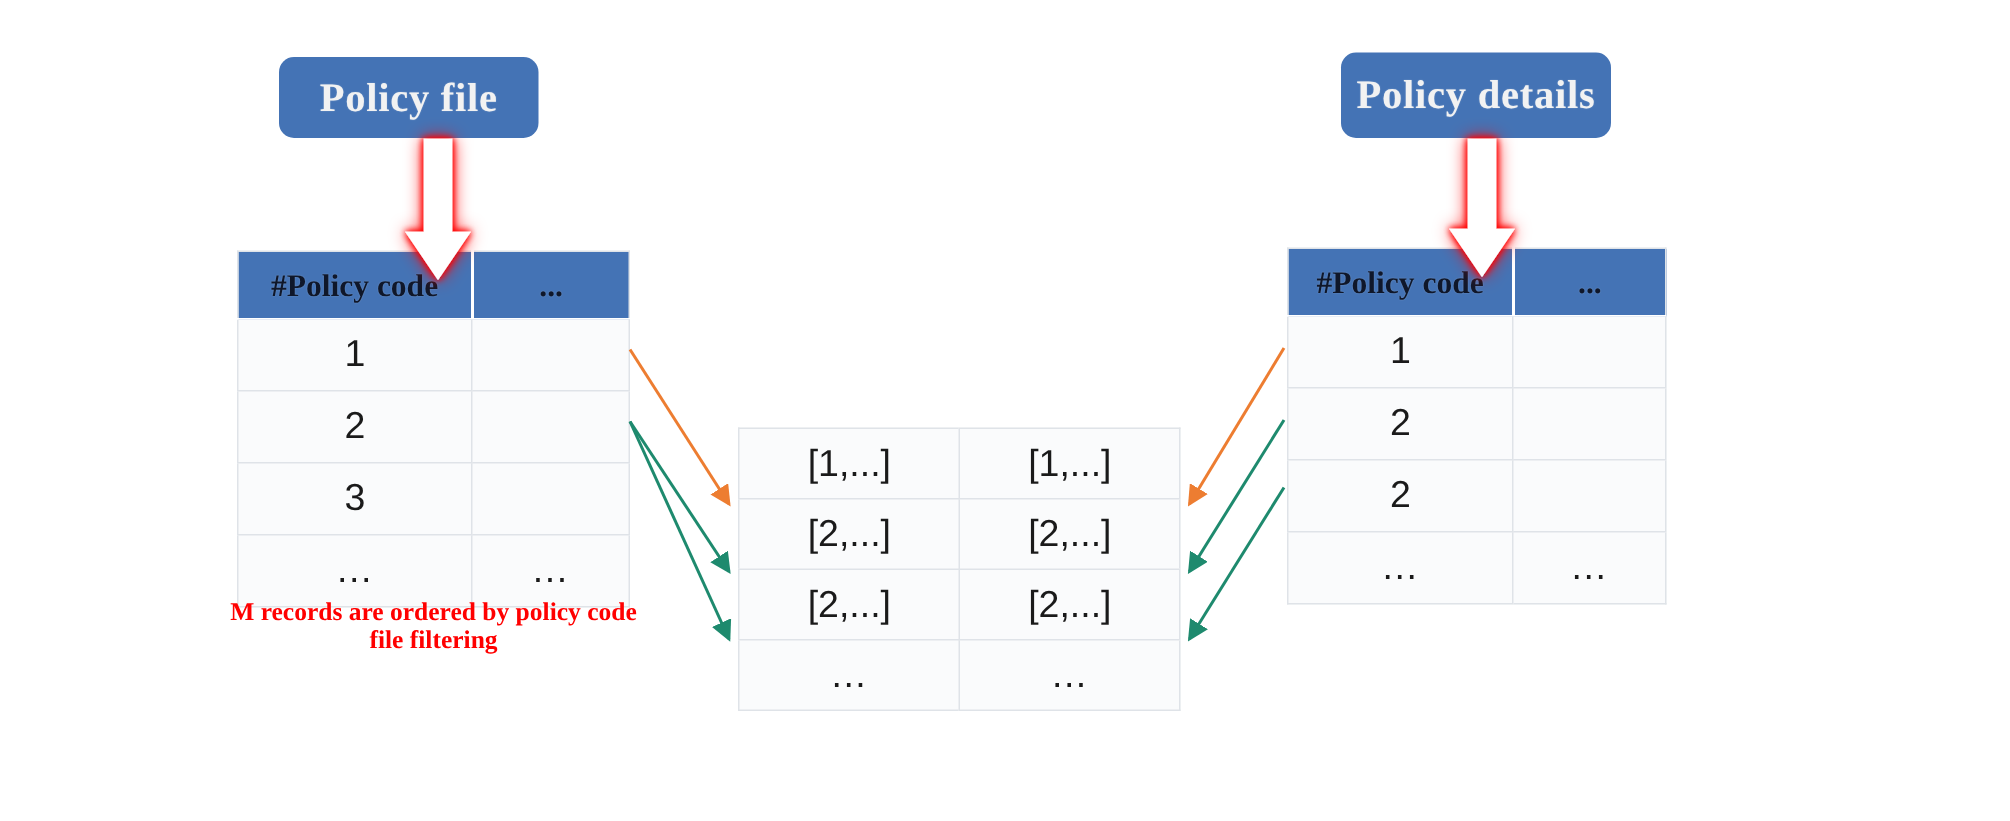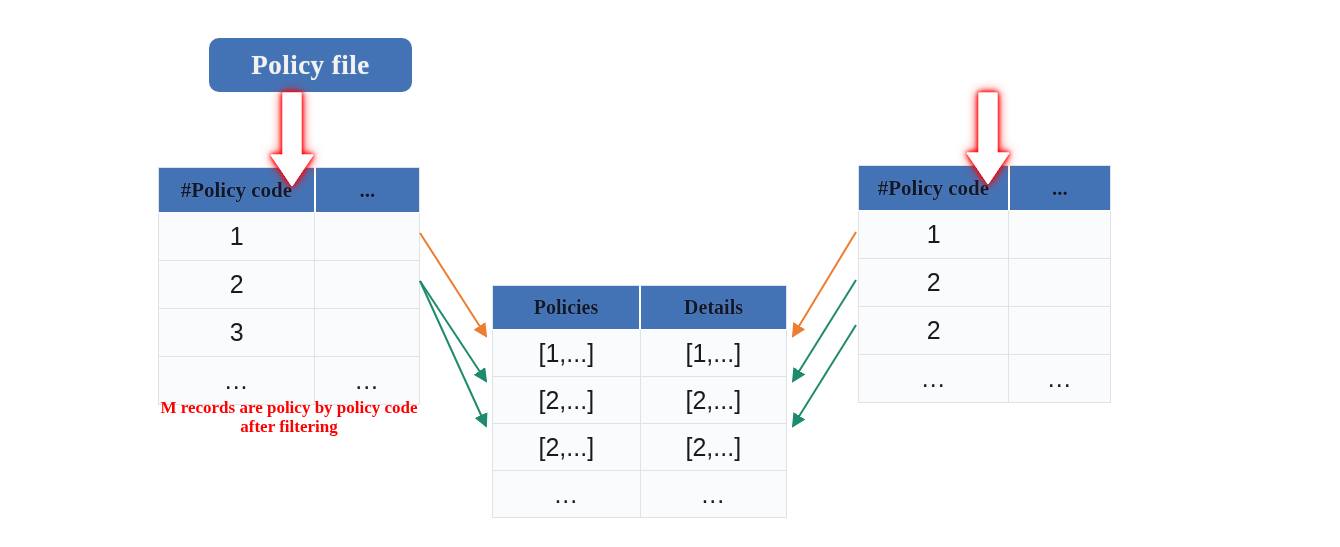--- a/index.html
+++ b/index.html
@@ -30,22 +30,22 @@
     font-family: "Liberation Serif", serif;
     font-weight: bold;
     display: flex;
     align-items: center;
     justify-content: center;
     letter-spacing: 0.5px;
     text-shadow: 0 0 1px rgba(255,255,255,0.35);
     box-sizing: border-box;
   }
   #callout-left {
-    left: 209px; top: 38px;
-    width: 203px; height: 54px;
+    left: 186px; top: 38px;
+    width: 173px; height: 54px;
     font-size: 27px;
   }
   #callout-right {
     left: 894px; top: 35px;
     width: 180px; height: 57px;
     font-size: 27px;
   }
 
   
   .tbl {
@@ -128,20 +128,23 @@
 </style>
 </head>
 <body>
 
 <div id="stage">
 
   <div class="callout" id="callout-left">
     <span>Policy file</span>
   </div>
 
+  <div class="callout" id="callout-right">
+    <span>Policy details</span>
+  </div>
 
   <table class="tbl" id="table-left">
     <tbody>
         <tr>
       <td class="hdr-cell col-a">#Policy code</td>
       <td class="hdr-cell col-b">...</td>
     </tr>
     <tr>
       <td class="cell col-a">1</td>
       <td class="cell col-b"></td>
@@ -154,21 +157,21 @@
       <td class="cell col-a">3</td>
       <td class="cell col-b"></td>
     </tr>
     <tr>
       <td class="cell col-a dots">...</td>
       <td class="cell col-b dots">...</td>
     </tr>
   </tbody>
     </table>
 
-  <div class="caption" id="caption-left">M records are policy by policy code after filtering</div>
+  <div class="caption" id="caption-left">M records are ordered by policy code file filtering</div>
 
   <table class="tbl" id="table-right">
     <tbody>
         <tr>
       <td class="hdr-cell col-a">#Policy code</td>
       <td class="hdr-cell col-b">...</td>
     </tr>
     <tr>
       <td class="cell col-a">1</td>
       <td class="cell col-b"></td>
@@ -184,24 +187,20 @@
     <tr>
       <td class="cell col-a dots">...</td>
       <td class="cell col-b dots">...</td>
     </tr>
   </tbody>
     </table>
 
 
   <table class="tbl" id="table-center">
     <tbody>
-        <tr>
-      <td class="hdr-cell col-a">Policies</td>
-      <td class="hdr-cell col-b">Details</td>
-    </tr>
     <tr>
       <td class="cell col-a">[1,...]</td>
       <td class="cell col-b">[1,...]</td>
     </tr>
     <tr>
       <td class="cell col-a">[2,...]</td>
       <td class="cell col-b">[2,...]</td>
     </tr>
     <tr>
       <td class="cell col-a">[2,...]</td>

